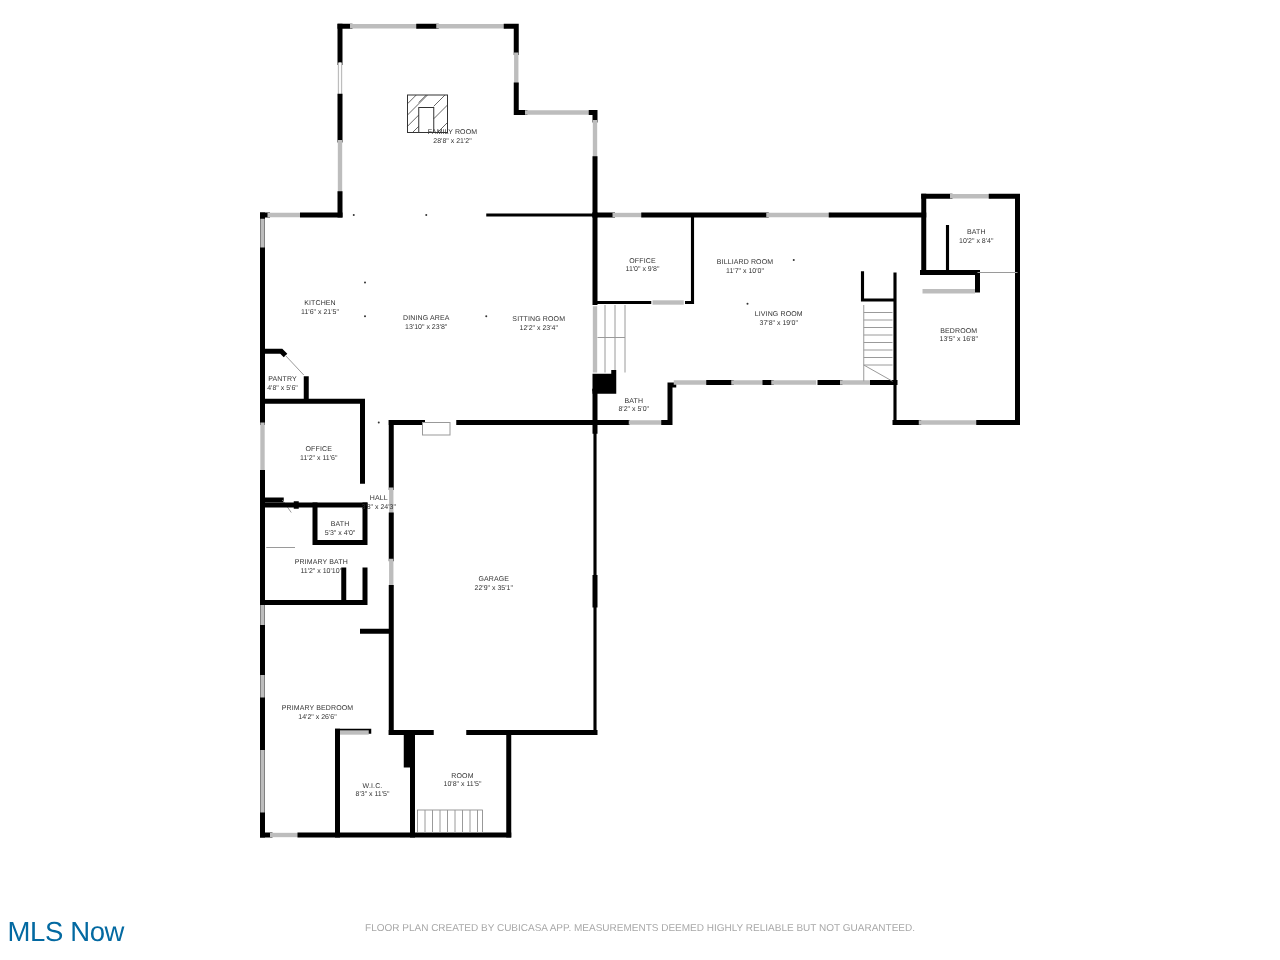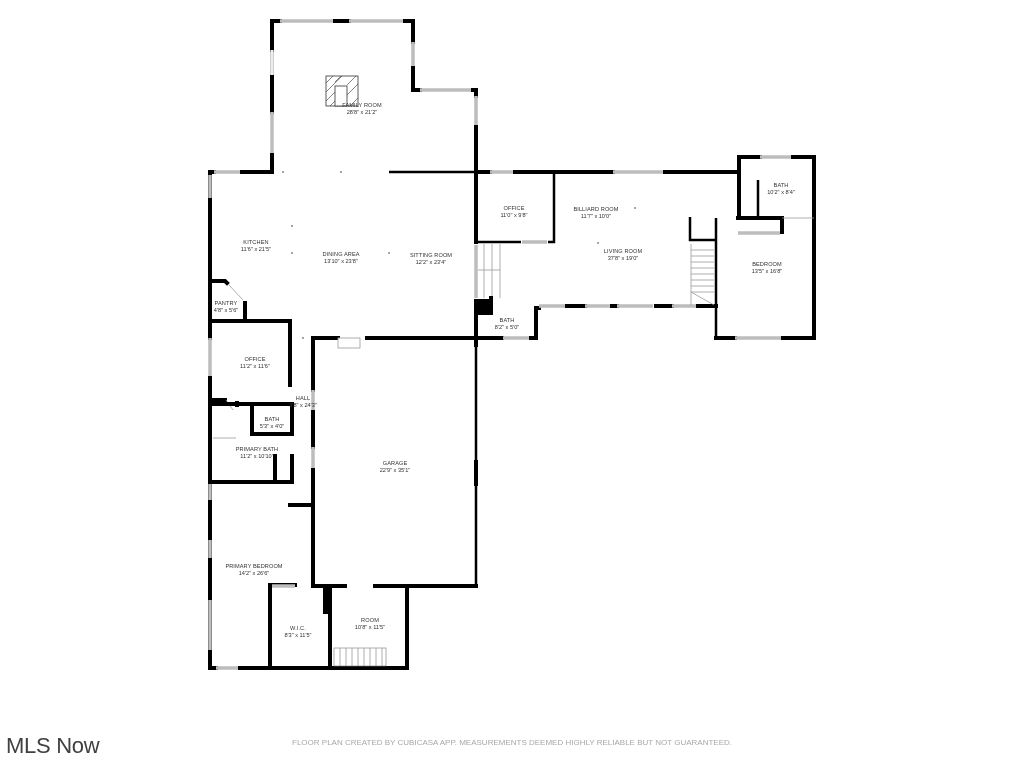--- a/index.html
+++ b/index.html
@@ -6,21 +6,21 @@
   body { width: 1024px; height: 768px; position: relative; overflow: hidden; font-family: "Liberation Sans", sans-serif; }
   #plan { position: absolute; left: 0; top: 0; width: 1024px; height: 768px; }
   .w { stroke: #000; stroke-width: 4; stroke-linecap: square; fill: none; }
   .wt { stroke: #000; stroke-width: 2.5; fill: none; }
   .win { stroke: #bdbdbd; stroke-width: 3.5; fill: none; }
   .win-in { stroke: #ffffff; stroke-width: 1.5; fill: none; }
   .thin { stroke: #9a9a9a; stroke-width: 0.8; fill: none; }
   .room-name { font-family: "Liberation Sans", sans-serif; font-size: 5.6px; fill: #333; text-anchor: middle; letter-spacing: 0.1px; }
   .room-dim { font-family: "Liberation Sans", sans-serif; font-size: 5.6px; fill: #333; text-anchor: middle; }
   .dot { fill: #333; }
-  #watermark { position: absolute; left: 6px; top: 733px; font-family: "Liberation Sans", sans-serif; font-size: 22px; color: #404040; letter-spacing: -0.3px; }
+  #watermark { position: absolute; left: 6px; top: 733px; font-family: "Liberation Sans", sans-serif; font-size: 22px; color: #0369a1; letter-spacing: -0.3px; }
   #disclaimer { position: absolute; left: 0; width: 1024px; top: 738px; text-align: center; font-family: "Liberation Sans", sans-serif; font-size: 8px; color: #a8a8a8; padding-left: 0; }
   #disclaimer span { position: relative; left: 0px; margin-top: 12px; }
 </style>
 </head>
 <body>
 
 <svg id="plan" viewBox="0 0 1024 768" xmlns="http://www.w3.org/2000/svg">
 
   <g>
 

